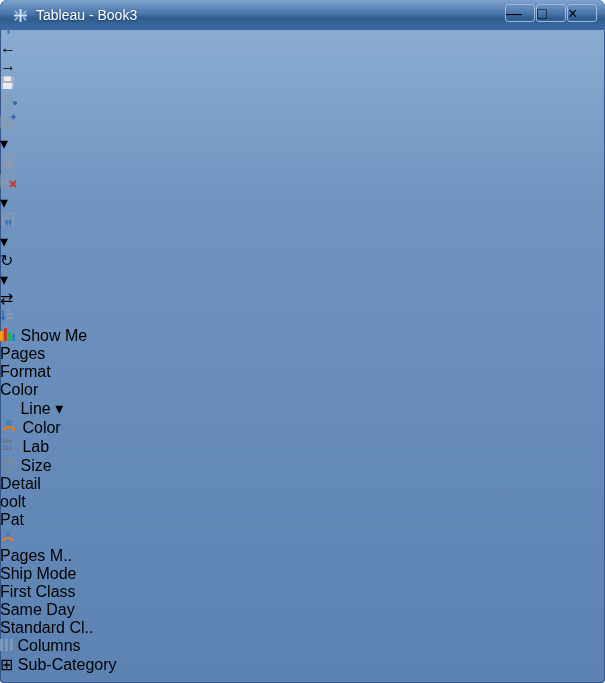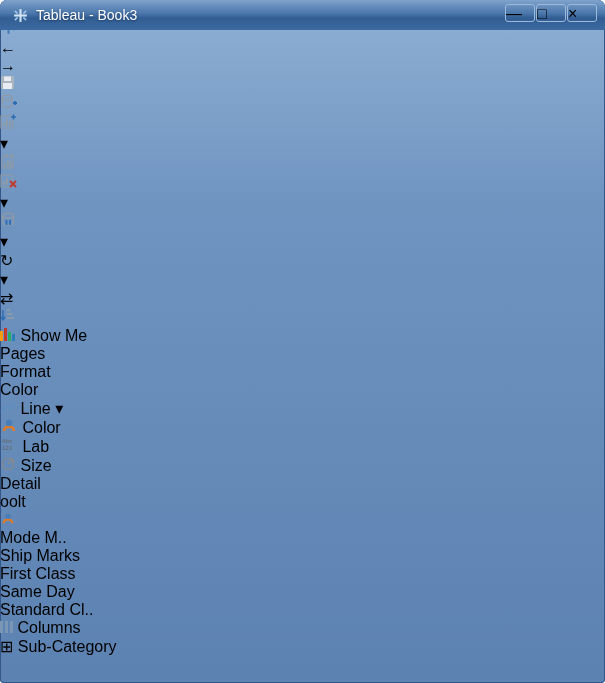--- a/index.html
+++ b/index.html
@@ -259,33 +259,34 @@
               <svg width="16" height="15" viewBox="0 0 16 15">
                   <circle cx="8" cy="8" r="5.5" fill="none" stroke="#8a8a8a" stroke-width="1.2"></circle>
                   <path d="M8 8 L13 3 M13 3 h-3.5 M13 3 v3.5" fill="none" stroke="#8a8a8a" stroke-width="1.1"></path>
                 </svg>
               <span class="mb-label">Size</span>
             </div>
           </div>
           <div class="marks-grid2">
             <div class="mark-btn2 d">Detail</div>
             <div class="mark-btn2 t">oolt</div>
+            <div class="mark-btn2 p">Pat</div>
           </div>
           <div class="ship-row">
             <svg width="16" height="13" viewBox="0 0 18 15">
               <path d="M4 13 a4 4 0 0 1 5 -4" fill="none" stroke="#e07b28" stroke-width="2.6"></path>
               <path d="M14 13 a4 4 0 0 0 -5 -4" fill="none" stroke="#e07b28" stroke-width="2.6"></path>
               <circle cx="9" cy="5" r="3.2" fill="#4a7ebb"></circle>
             </svg>
-            <div class="ship-pill">Mode M..</div>
+            <div class="ship-pill">Pages M..</div>
           </div>
         </div>
 
         <div class="card legend-card">
-          <div class="card-title">Ship Marks</div>
+          <div class="card-title">Ship Mode</div>
           <div class="legend-item">
             <span class="swatch" style="background: rgb(31, 119, 180);"></span>
             <span class="legend-label">First Class</span>
           </div>
           <div class="legend-item">
             <span class="swatch" style="background: rgb(255, 127, 14);"></span>
             <span class="legend-label">Same Day</span>
           </div>
           <div class="legend-item">
             <span class="swatch" style="background: rgb(214, 39, 40);"></span>

